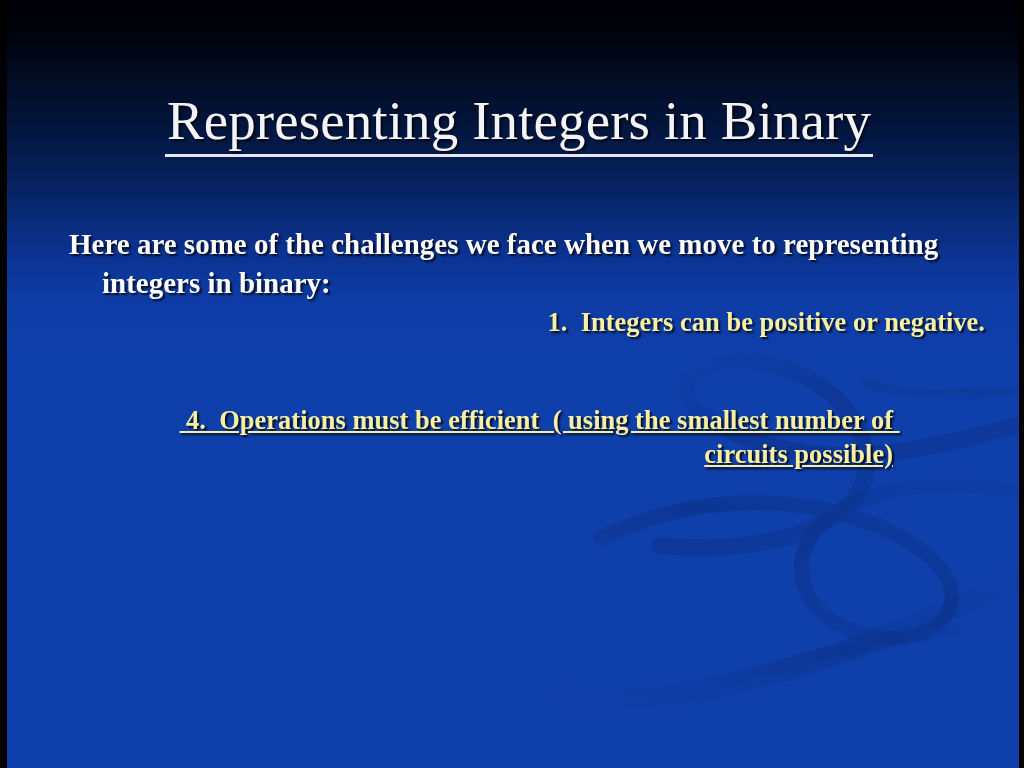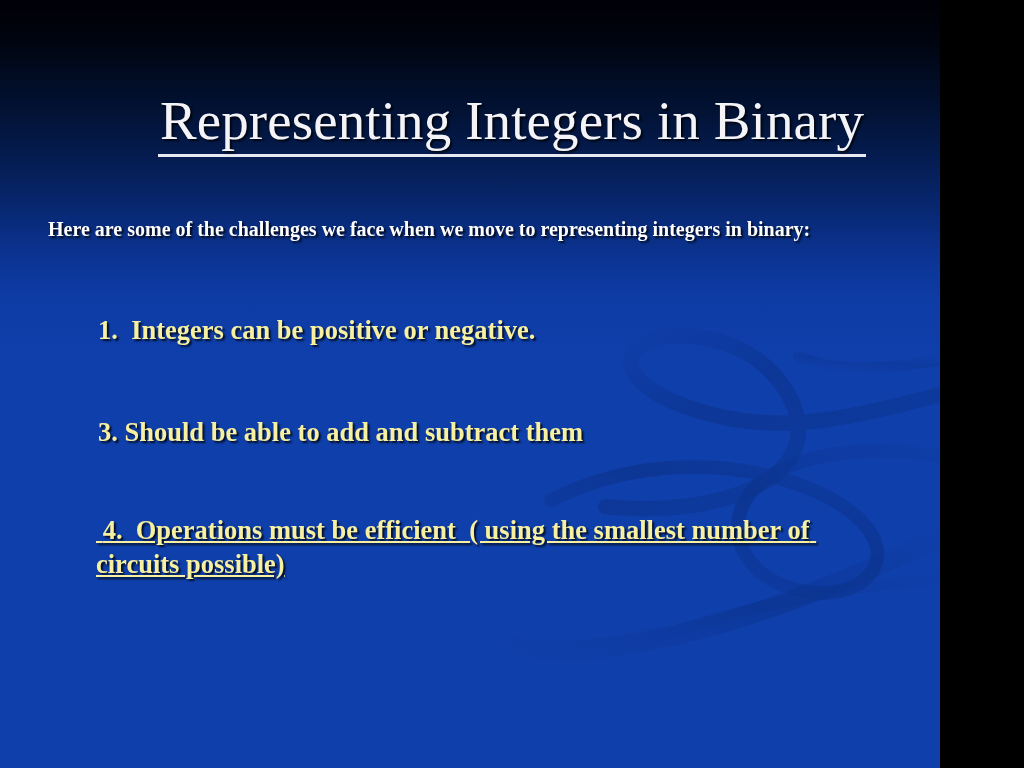--- a/index.html
+++ b/index.html
@@ -7,34 +7,35 @@
     margin: 0;
     padding: 0;
     background: #000;
   }
   body {
     font-family: "Liberation Serif", "DejaVu Serif", serif;
   }
 
   .slide {
     position: relative;
-    width: 940px;
+    width: 1012px;
     height: 768px;
     overflow: hidden;
     background: linear-gradient(
       to bottom,
       #000006 0px,
       #00040f 40px,
       #021234 110px,
       #062364 190px,
       #0b3392 255px,
       #0e3ca6 300px,
       #0f3fab 360px,
       #0f3fab 768px
     );
+    margin-left: 7px;
   }
 
   
   .swirls {
     position: absolute;
     inset: 0;
     pointer-events: none;
     z-index: 0;
   }
 
@@ -67,39 +68,40 @@
     top: 196px;
     left: 0;
     width: 1024px;
     height: 560px;
     z-index: 2;
   }
 
   .intro {
     position: absolute;
     top: 0;
-    left: 48px;
+    left: 62px;
     width: 880px;
-    font-size: 20px;
+    font-size: 29px;
     font-weight: bold;
     line-height: 1.33;
     color: #ffffff;
     text-shadow: 2px 2px 2px rgba(0,0,0,0.78);
     text-indent: 0;
     padding-left: 33px;
   }
   .intro .first-line-pull {
     margin-left: -33px;
   }
 
   .items {
     position: absolute;
-    top: 118px;
+    top: 110px;
     left: 98px;
     width: 880px;
+    text-align: right;
   }
 
   .item {
     font-size: 26.5px;
     font-weight: bold;
     color: #f7f0a0;
     text-shadow: 2px 2px 2px rgba(0,0,0,0.8);
     line-height: 1.28;
     white-space: pre-wrap;
   }
@@ -150,18 +152,17 @@
   <div class="title-block">
     <h1 class="title">Representing Integers in Binary</h1>
   </div>
 
   <div class="content">
 
     <p class="intro"><span class="first-line-pull">Here are some of the challenges we face when we move to representing integers in binary:</span></p>
 
     <div class="items">
       <div class="item i1">1.  Integers can be positive or negative.</div>
-      <div class="item i3">3. Should be able to add and subtract them</div>
       <div class="item i4"> 4.  Operations must be efficient  ( using the smallest number of circuits possible)</div>
     </div>
 
   </div>
 </div>
 
 </body></html>

